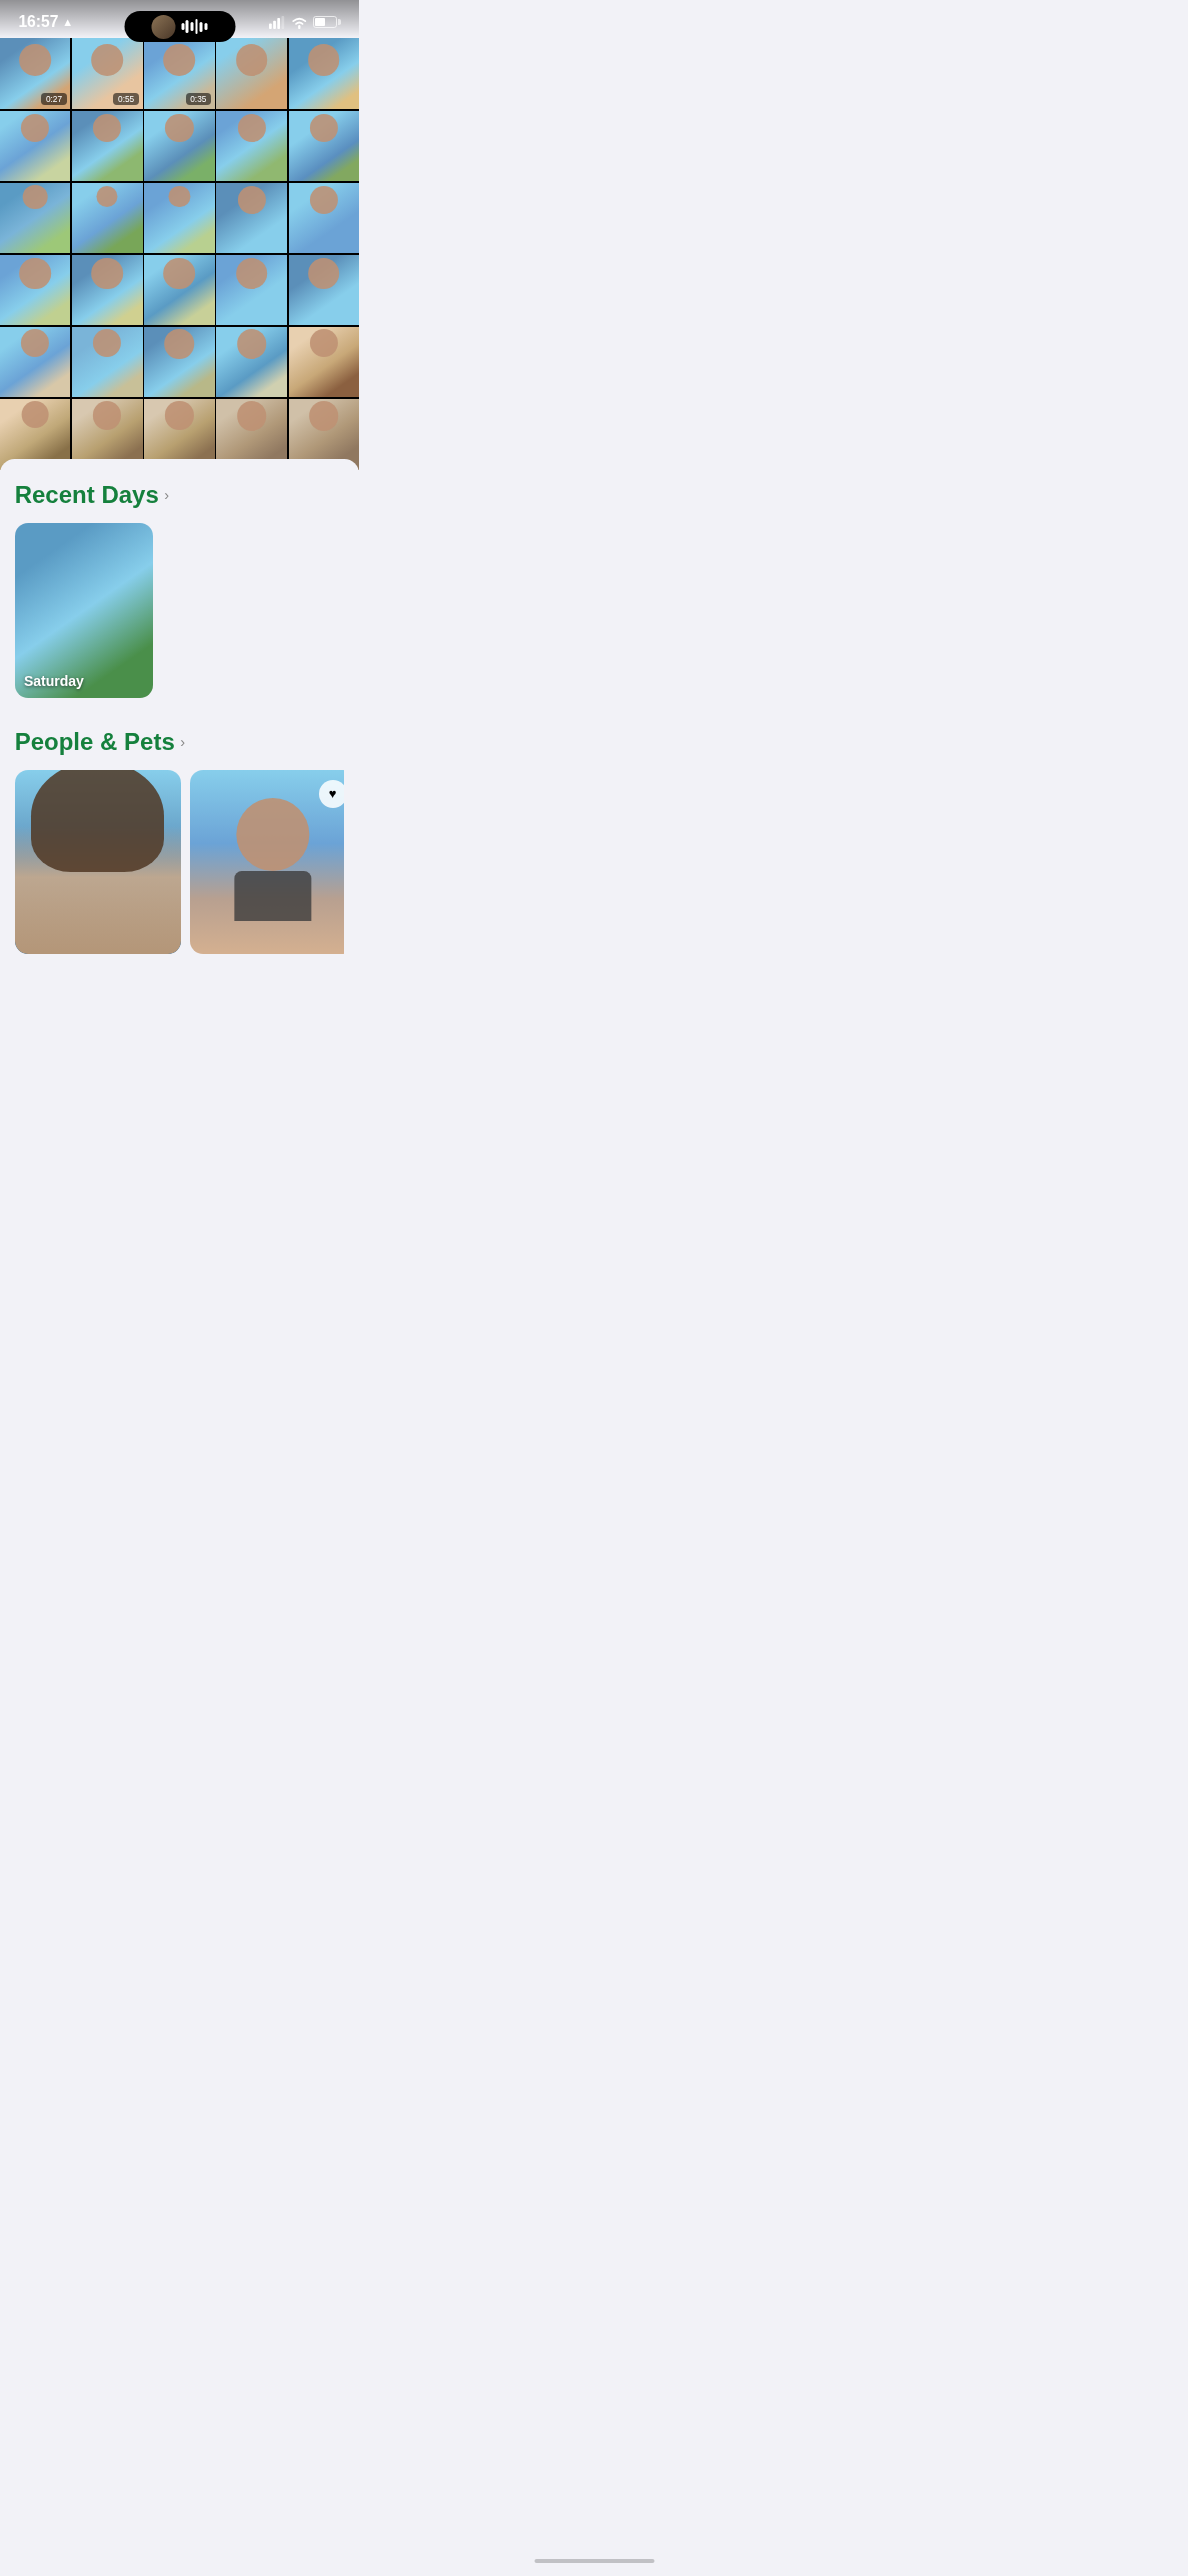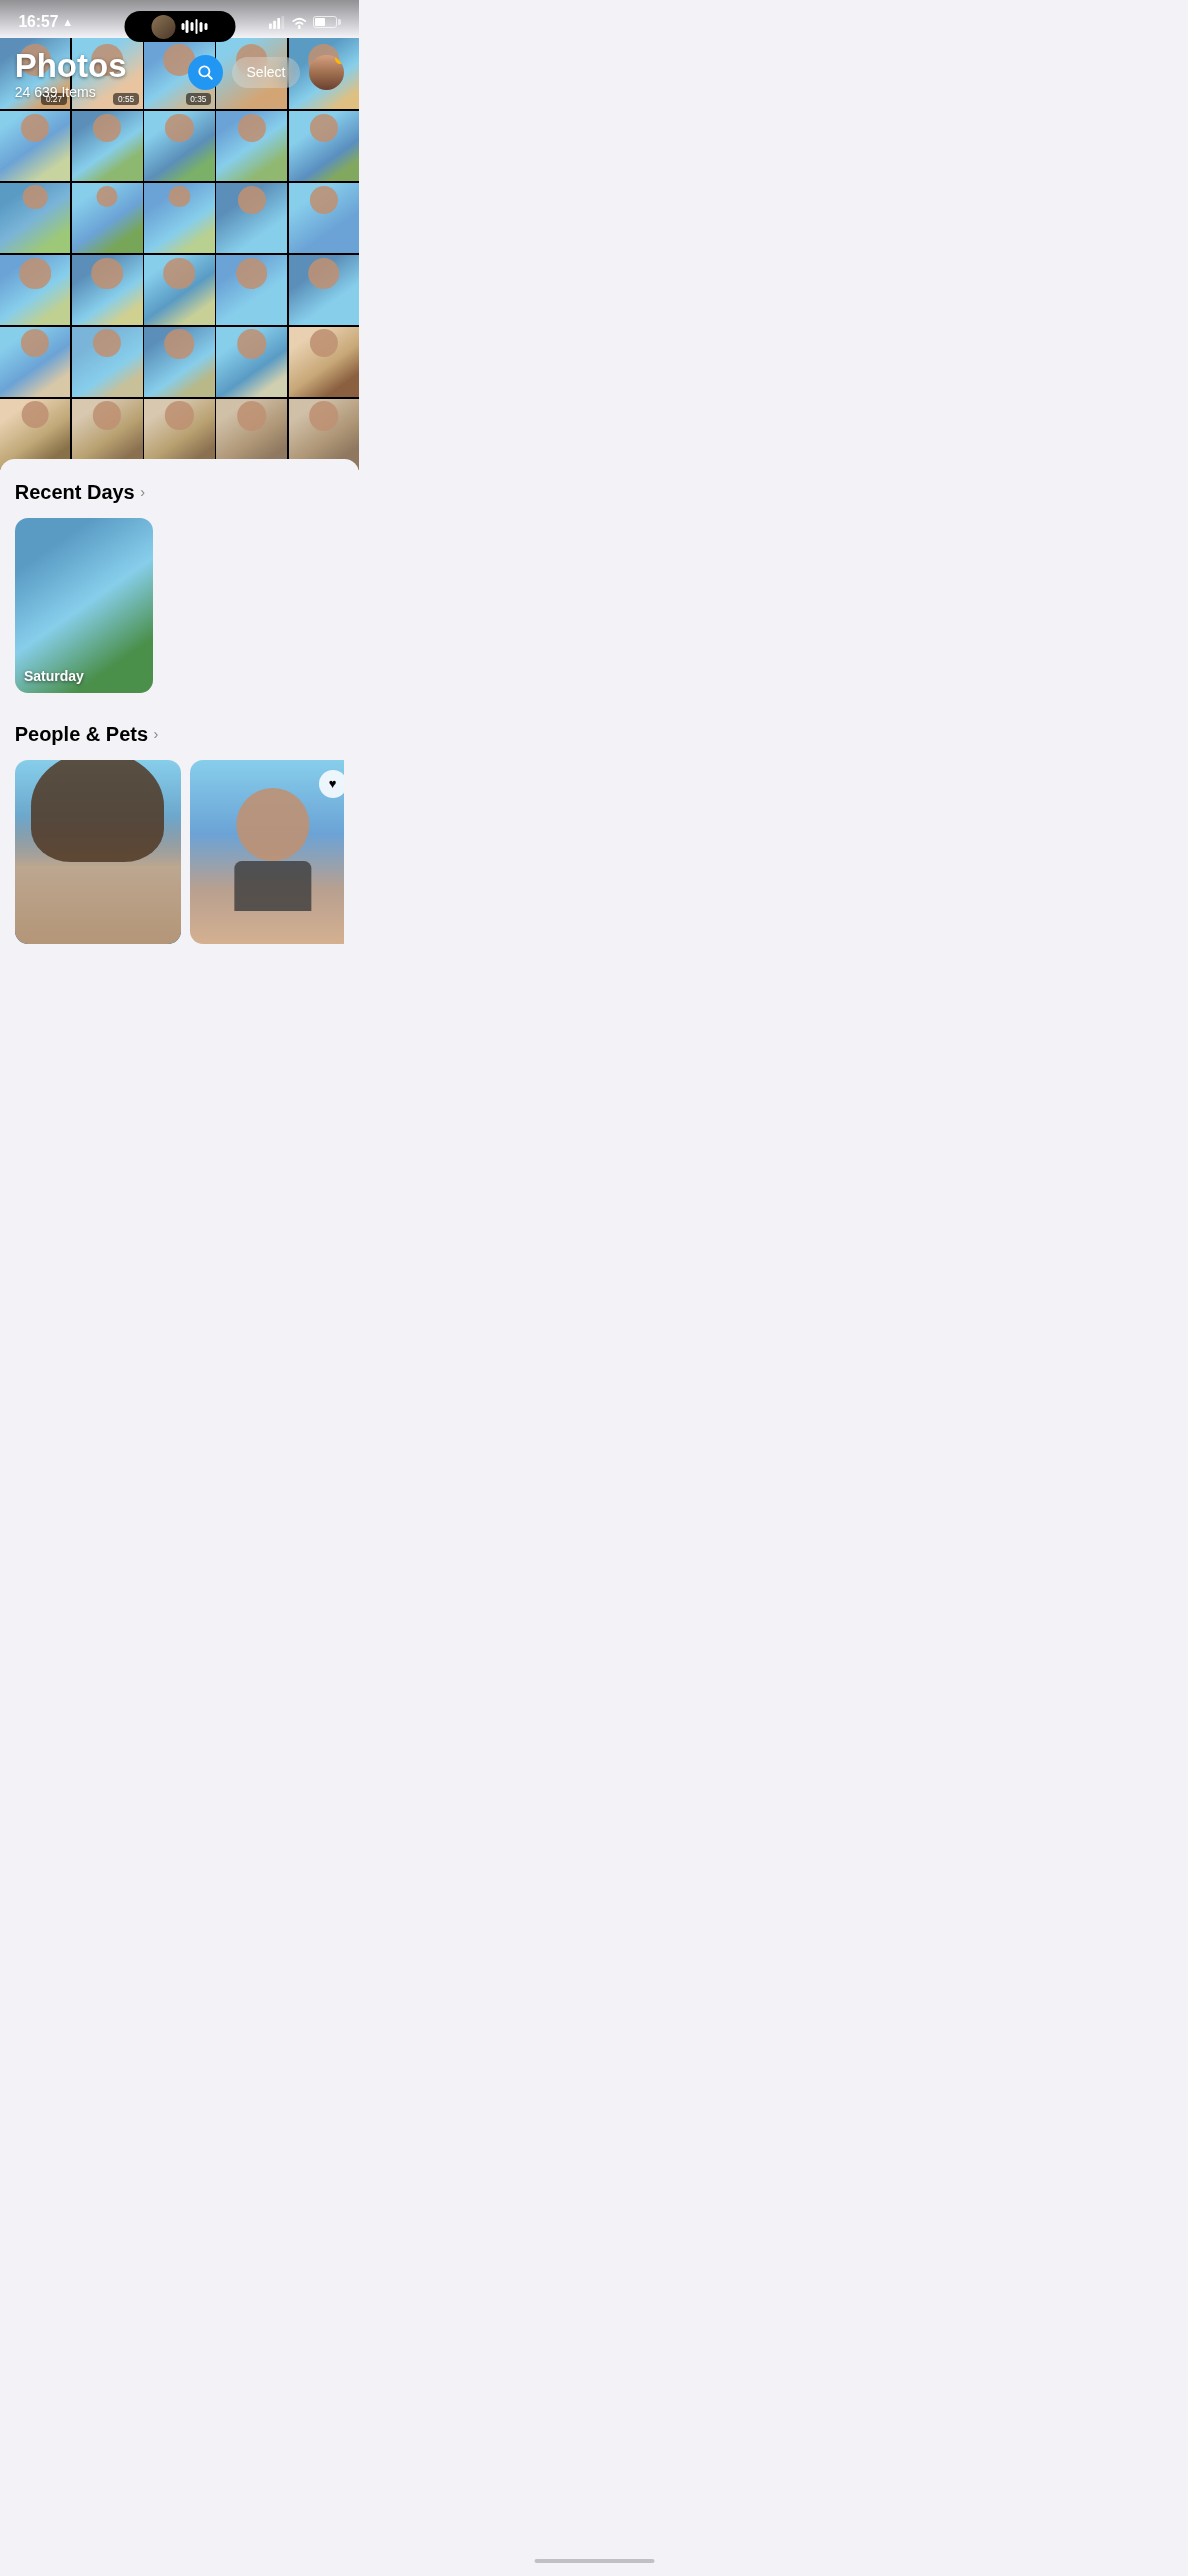--- a/index.html
+++ b/index.html
@@ -204,23 +204,23 @@
     
     .section {
       padding: 22px 14.7px 7.4px;
     }
     .section-header {
       display: flex;
       align-items: center;
       margin-bottom: 14.7px;
     }
     .section-title {
-      font-size: 20px;
+      font-size: 24px;
       font-weight: 700;
-      color: #000000;
+      color: #15803d;
     }
     .section-arrow {
       font-size: 14.7px;
       color: #888;
       margin-left: 5.5px;
       font-weight: 400;
     }
 
     
     .recent-days-scroll {
@@ -575,41 +575,20 @@
       </div>
     </div>
     <div class="photo-cell" style="background: linear-gradient(145deg, #d0c0a8 20%, #b09878 55%, #907860 80%);">
       <div class="face-in-photo" style="width:42%; top:3%;">
         <div class="face-circle"></div>
         <div class="body-rect" style="background:rgba(100,100,100,0.8);"></div>
       </div>
     </div>
   </div>
 
-  <div class="header-overlay">
-    <div class="photos-header">
-      <div class="photos-title-block">
-        <div class="photos-title">Photos</div>
-        <div class="photos-count">24 639 Items</div>
-      </div>
-      <div class="header-buttons">
-        <div class="search-btn">
-          <svg width="16.6" height="16.6" viewBox="0 0 18 18" fill="none">
-            <circle cx="8" cy="8" r="5.5" stroke="white" stroke-width="2"></circle>
-            <line x1="12" y1="12" x2="16" y2="16" stroke="white" stroke-width="2" stroke-linecap="round"></line>
-          </svg>
-        </div>
-        <div class="select-btn">Select</div>
-        <div class="avatar-btn">
-          <div style="width:100%;height:100%;background:linear-gradient(180deg,#d4a080 0%,#a07050 50%,#6b4030 100%);"></div>
-          <div class="avatar-badge"></div>
-        </div>
-      </div>
-    </div>
-  </div>
 </div>
 
 <div class="main-content">
 
   <div class="section">
     <div class="section-header">
       <span class="section-title">Recent Days</span>
       <span class="section-arrow">›</span>
     </div>
     <div class="recent-days-scroll">

